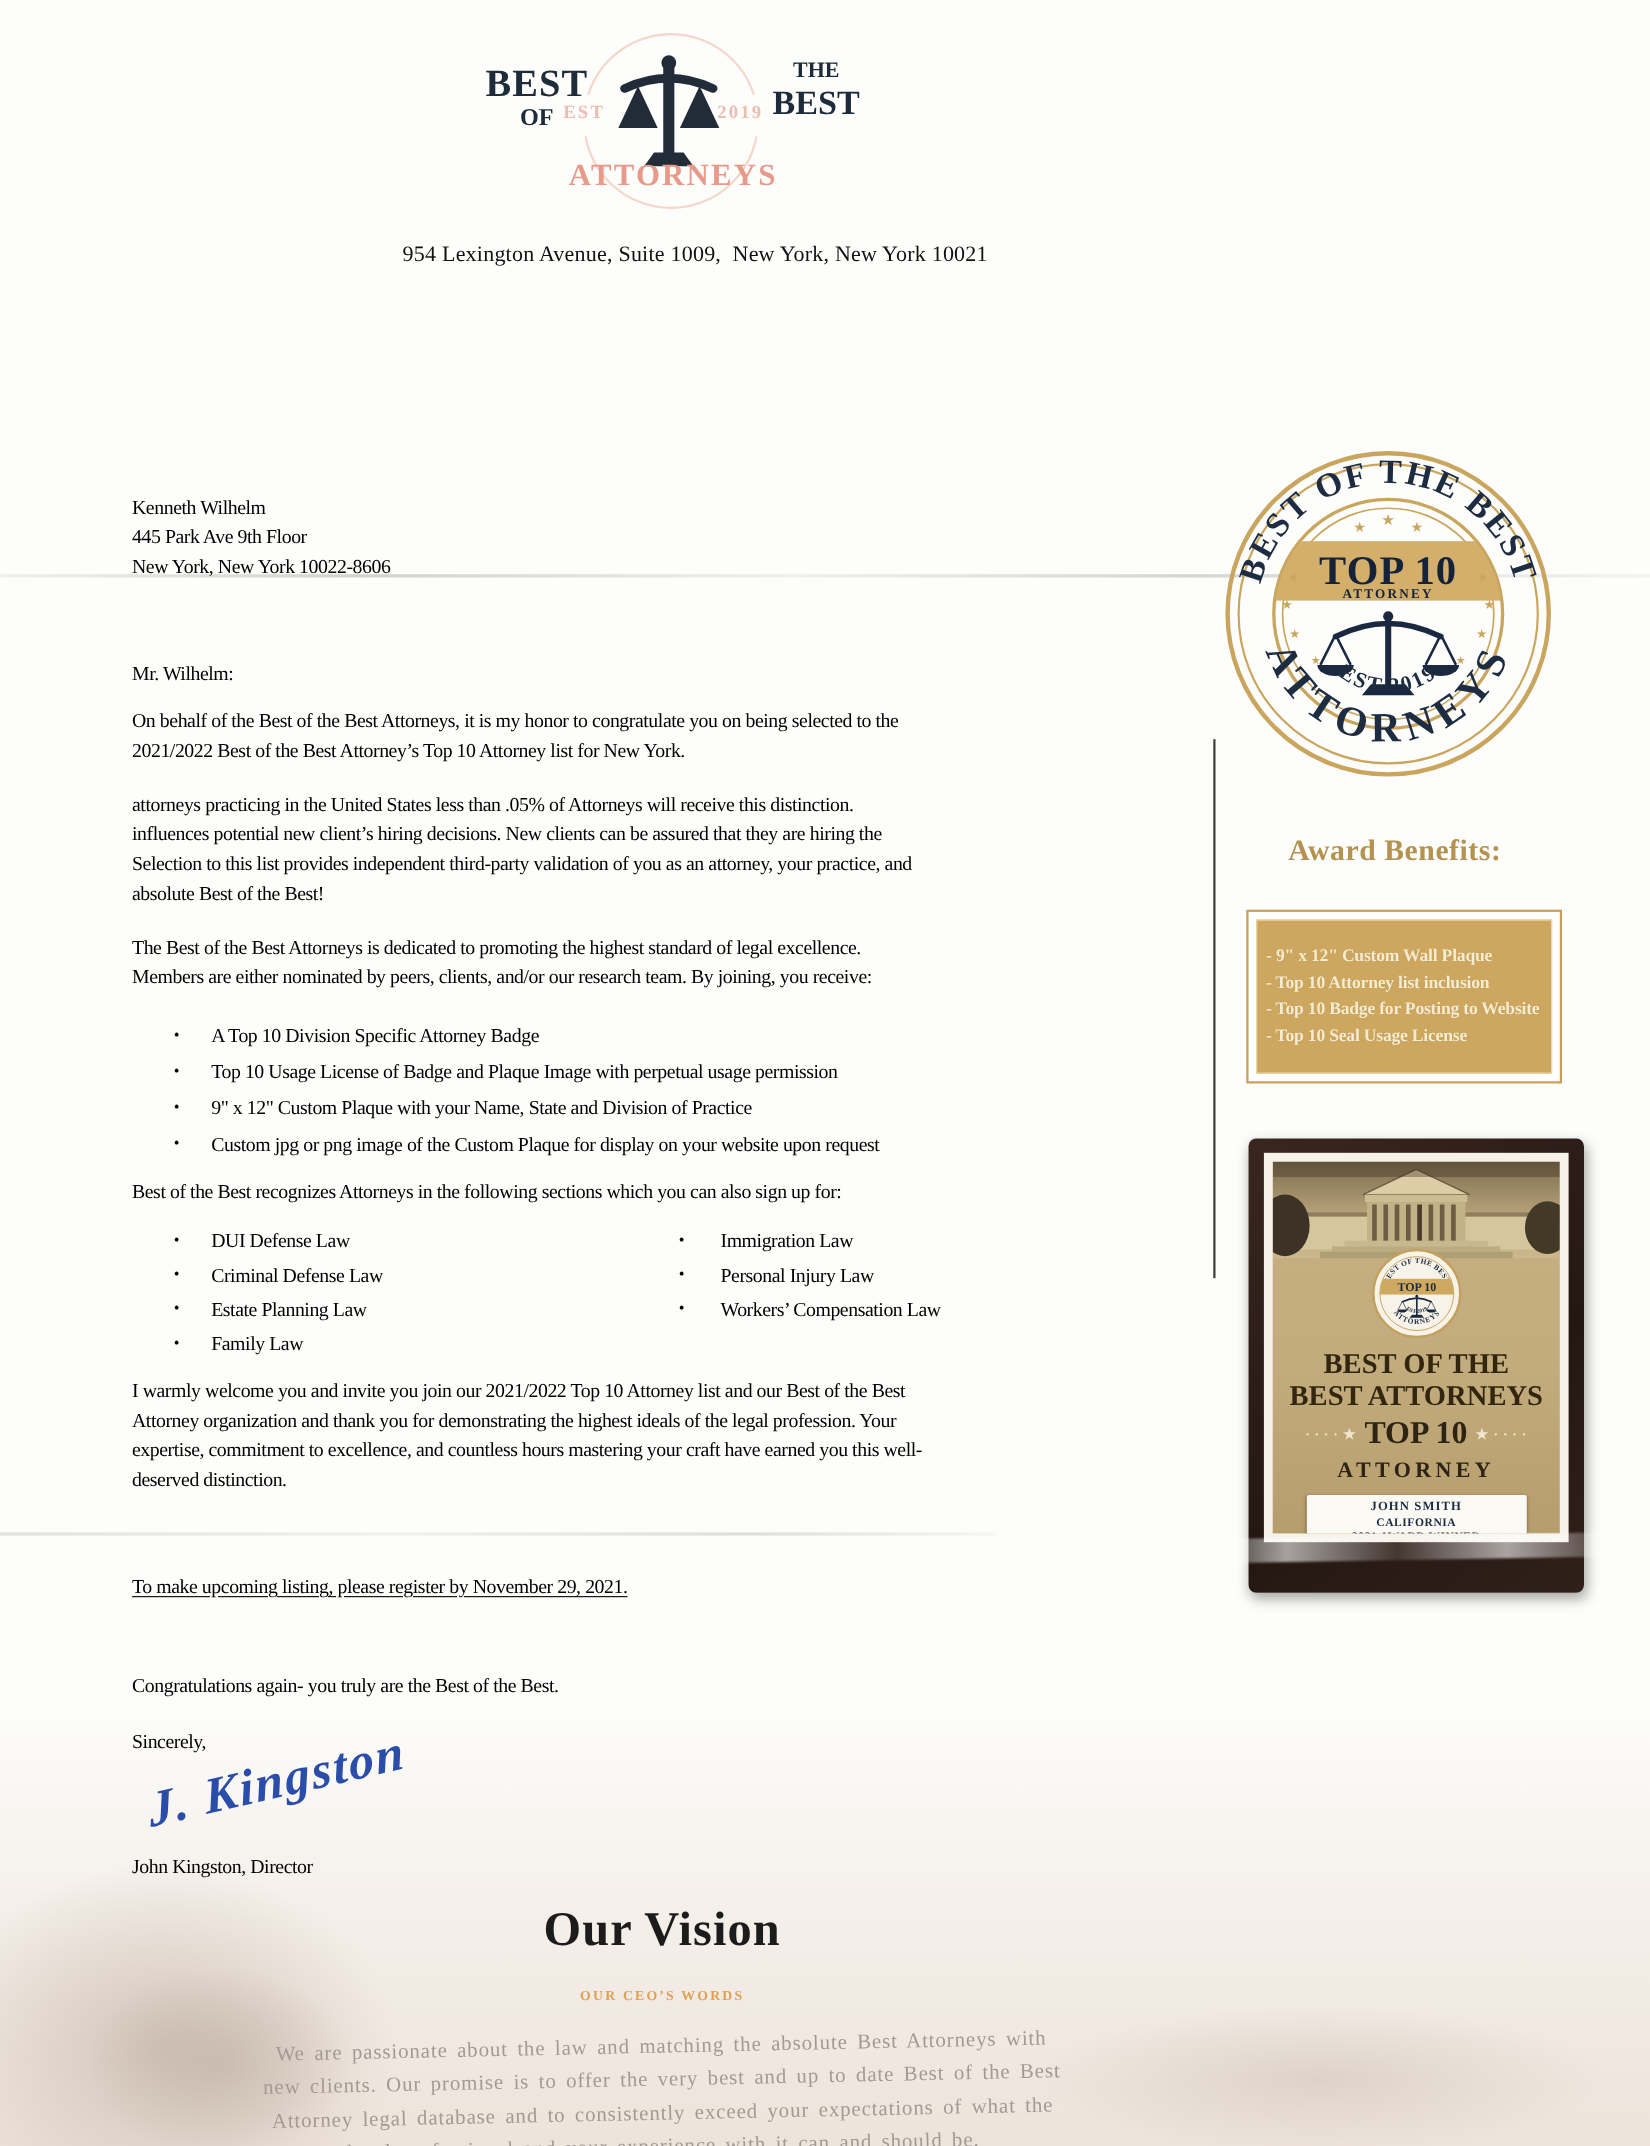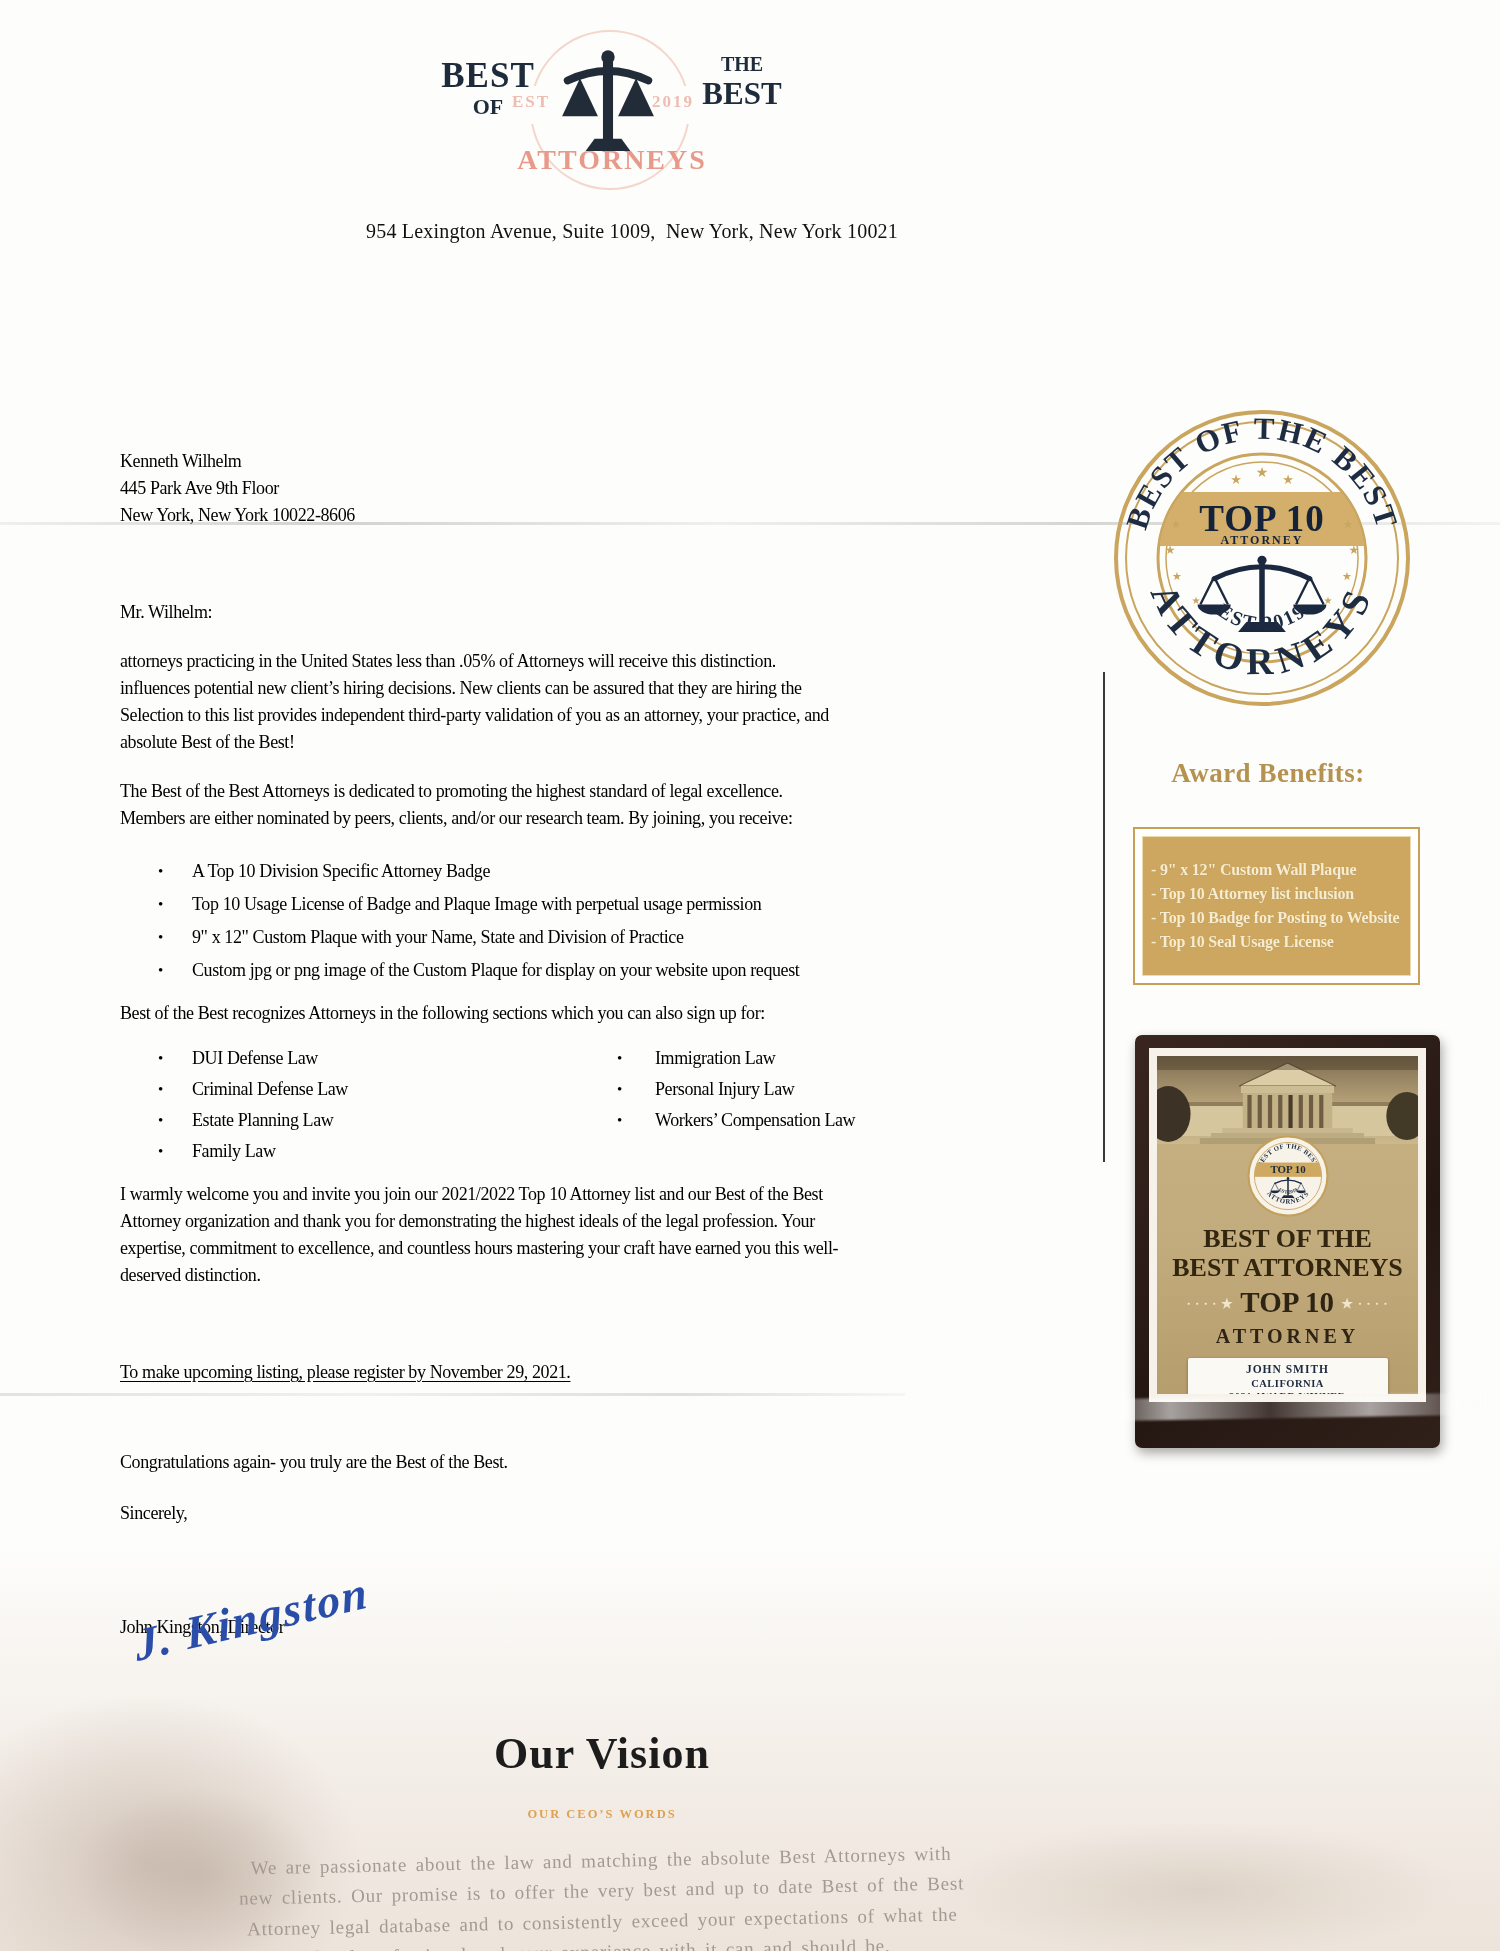--- a/index.html
+++ b/index.html
@@ -152,20 +152,24 @@
 
   <div class="letter">
     <div class="recipient">
       <div class="line">Kenneth Wilhelm</div>
       <div class="line">445 Park Ave 9th Floor</div>
       <div class="line">New York, New York 10022-8606</div>
     </div>
 
     <div class="salutation line">Mr. Wilhelm:</div>
 
+    <div class="p1">
+      <div class="line">On behalf of the Best of the Best Attorneys, it is my honor to congratulate you on being selected to the</div>
+      <div class="line">2021/2022 Best of the Best Attorney’s Top 10 Attorney list for New York.</div>
+    </div>
 
     <div class="p2">
       <div class="line">attorneys practicing in the United States less than .05% of Attorneys will receive this distinction.</div>
       <div class="line">influences potential new client’s hiring decisions. New clients can be assured that they are hiring the</div>
       <div class="line">Selection to this list provides independent third-party validation of you as an attorney, your practice, and</div>
       <div class="line">absolute Best of the Best!</div>
     </div>
 
     <div class="p3">
       <div class="line">The Best of the Best Attorneys is dedicated to promoting the highest standard of legal excellence.</div>

